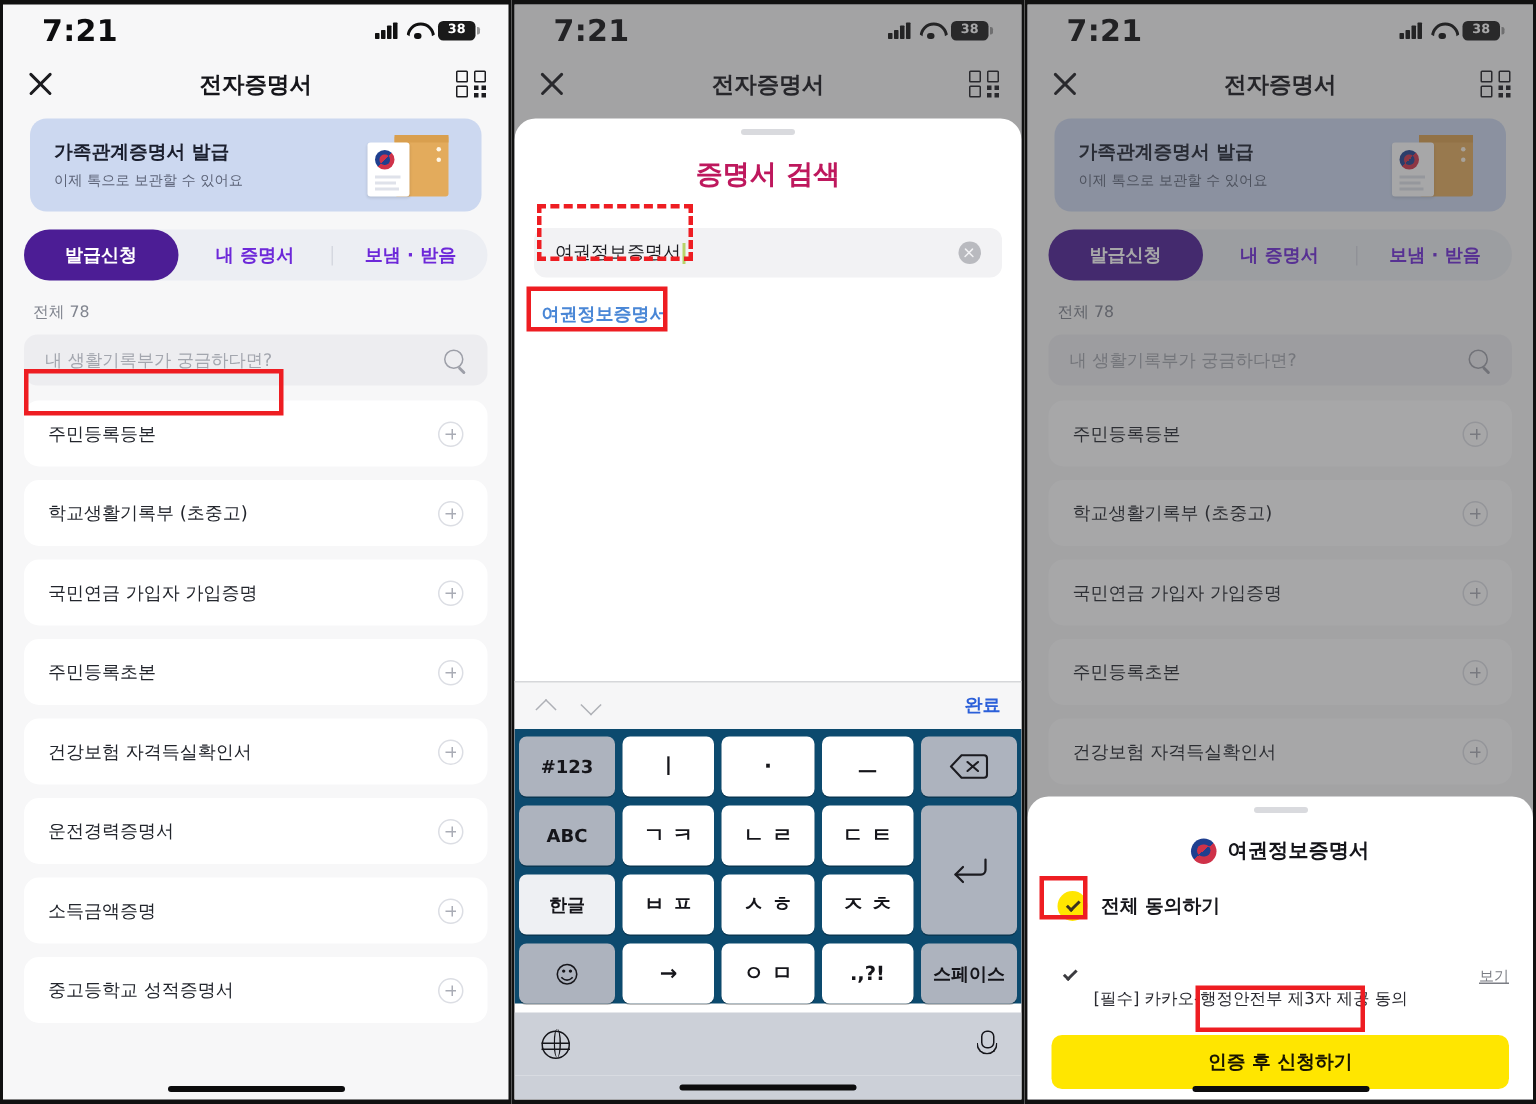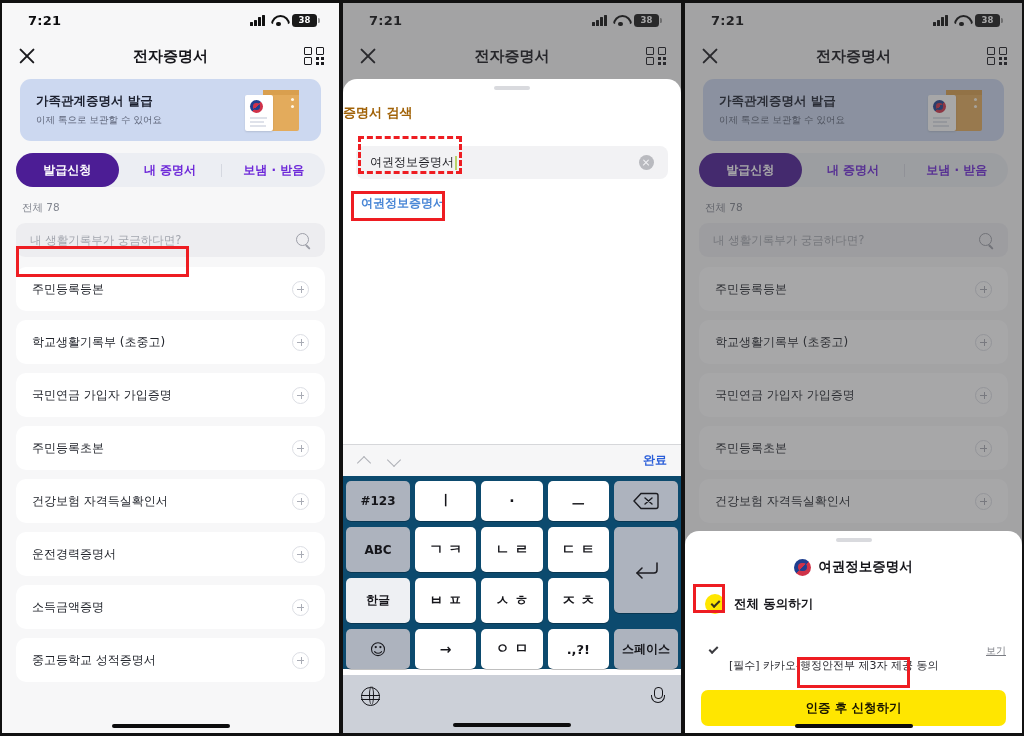--- a/index.html
+++ b/index.html
@@ -23,21 +23,21 @@
   }
   #panel1 { width: 341px; }
   #panel2 { width: 342px; }
   #panel3 { width: 341px; }
 
   
   .statusbar {
     height: 34px; display:flex; align-items:center;
     justify-content:space-between; padding: 0 22px 0 26px;
   }
-  .sb-time { font-size: 13px; font-weight: 700; color:#0d0d0f; letter-spacing:.2px; }
+  .sb-time { font-size: 20px; font-weight: 700; color:#0d0d0f; letter-spacing:.2px; }
   .sb-right { display:flex; align-items:center; gap:6px; }
   .bars { display:flex; align-items:flex-end; gap:1.5px; height: 11px; }
   .bars i { display:block; width:2.6px; background:#111; border-radius:.5px; }
   .bars i:nth-child(1){height:4px;} .bars i:nth-child(2){height:6px;}
   .bars i:nth-child(3){height:8.5px;} .bars i:nth-child(4){height:11px;}
   .wifi { position:relative; width:15px; height:11px; }
   .wifi::before{
     content:""; position:absolute; left:0; top:0; width:15px; height:15px;
     border:2.4px solid #111; border-radius:50%;
     clip-path: polygon(0 0, 100% 0, 100% 45%, 50% 72%, 0 45%);
@@ -175,21 +175,21 @@
 
   
   .dim { position:absolute; inset:0; background:rgba(60,60,62,.45); z-index:20; }
 
   
   .sheet2 {
     position:absolute; left:0; right:0; top:76px; bottom:0;
     background:#fff; border-radius:14px 14px 0 0; z-index:25;
   }
   .grabber { width:36px; height:4px; border-radius:2px; background:#d9dade; margin:7px auto 0; }
-  .sheet2-title { text-align:left; font-size:13px; font-weight:700; color:#a16207; margin-top:14px; }
+  .sheet2-title { text-align:center; font-size:18px; font-weight:700; color:#be185d; margin-top:14px; }
   .s2-search {
     margin:24px 13px 0; height:33px; border-radius:8px; background:#f2f2f4;
     display:flex; align-items:center; padding:0 14px; position:relative;
   }
   .s2-search .val { font-size:12px; color:#1c1c22; }
   .caret { width:1.5px; height:14px; background:#b9d36a; margin-left:1px; }
   .clearbtn {
     margin-left:auto; width:15px; height:15px; border-radius:50%;
     background:#b9babf; position:relative;
   }
@@ -219,21 +219,21 @@
   .key {
     flex:1; border-radius:5px; background:#fff;
     display:flex; align-items:center; justify-content:center;
     font-size:14px; color:#15151a; box-shadow:0 1px 0 rgba(0,0,0,.25);
     font-weight:600; letter-spacing:5px; text-indent:5px;
   }
   .key.fn { background:#adb3be; font-size:12px; letter-spacing:0; text-indent:0; }
   .key.light { background:#eef0f3; font-size:12px; letter-spacing:0; text-indent:0; }
   .key.w-side { flex:0 0 64px; }
   .key.tall { height:86px; }
-  .krow.joint { height:96px; }
+  .krow.joint { height:86px; }
   .kbbottom { height:42px; display:flex; align-items:center; justify-content:space-between; padding:0 18px; }
   .globe { width:19px; height:19px; border:1.5px solid #15151a; border-radius:50%; position:relative; }
   .globe::before{
     content:""; position:absolute; left:7px; top:-1.5px; width:3px; height:19px;
     border-left:1.5px solid #15151a; border-right:1.5px solid #15151a; border-radius:50%;
   }
   .globe::after{
     content:""; position:absolute; left:-1.5px; top:7px; width:19px; height:3px;
     border-top:1.5px solid #15151a; border-bottom:1.5px solid #15151a;
   }

